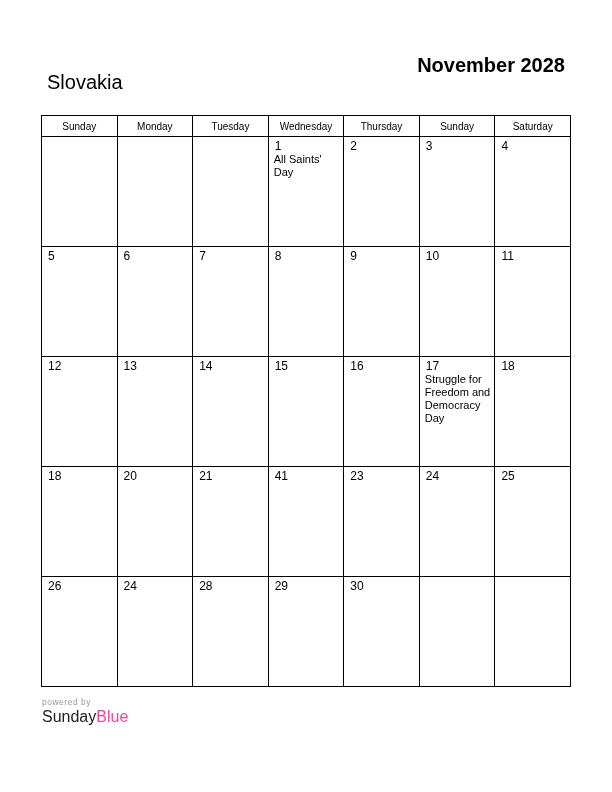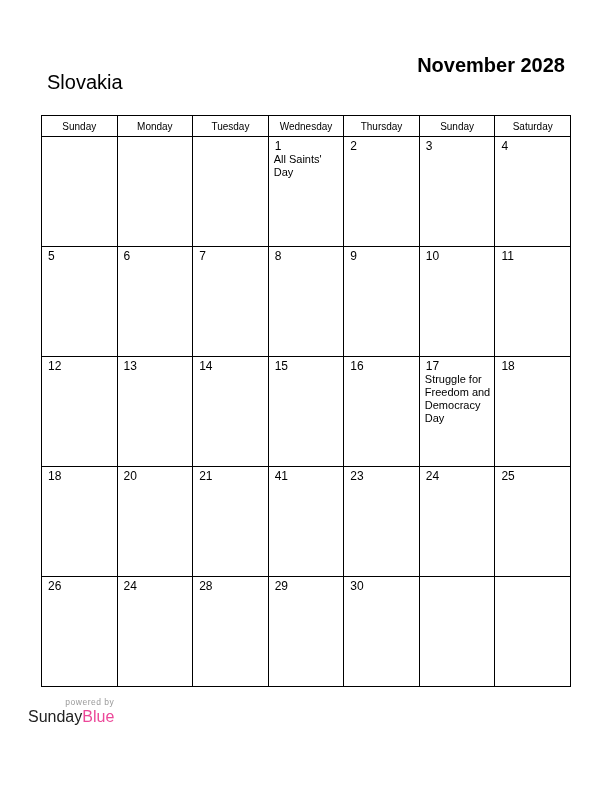--- a/index.html
+++ b/index.html
@@ -5,21 +5,21 @@
   html, body { margin:0; padding:0; background:#ffffff; }
   body { width:612px; height:792px; position:relative; font-family:"Liberation Sans", "DejaVu Sans", sans-serif; color:#000; }
   .title-left { position:absolute; left:47px; top:71px; font-size:20px; font-weight:normal; }
   .title-right { position:absolute; right:47px; top:54px; font-size:20px; font-weight:bold; }
   table.cal { position:absolute; left:41px; top:115px; width:530px; border-collapse:collapse; table-layout:fixed; }
   table.cal th, table.cal td { border:1px solid #000; padding:0; }
   table.cal th { height:20px; font-size:10px; font-weight:normal; text-align:center; vertical-align:middle; }
   table.cal td { height:109px; vertical-align:top; }
   .daynum { display:block; font-size:12px; padding:2px 0 0 6px; line-height:14px; }
   .event { display:block; font-size:11px; line-height:13px; padding:0 4px 0 5px; }
-  .footer { position:absolute; left:28px; top:697px;text-align:right; }
+  .footer { position:absolute; left:42px; top:697px; }
   .powered { font-size:8.5px; color:#999; letter-spacing:0.5px; }
   .brand { font-size:16px; margin-top:1px; }
   .brand .g { color:#222; }
   .brand .b { color:#ec4899; }
 </style>
 </head>
 <body>
 
 <div class="title-left">Slovakia</div>
 <div class="title-right">November 2028</div>

